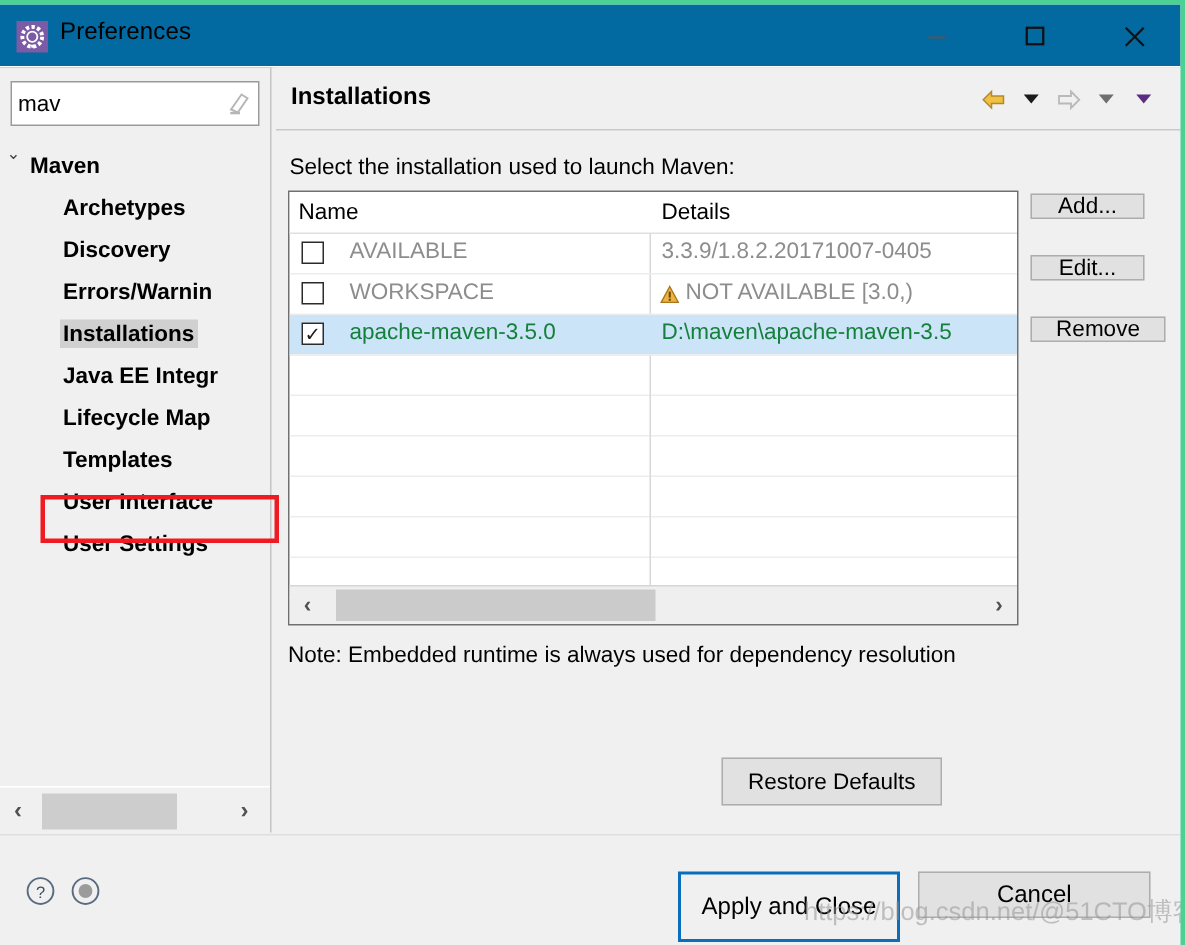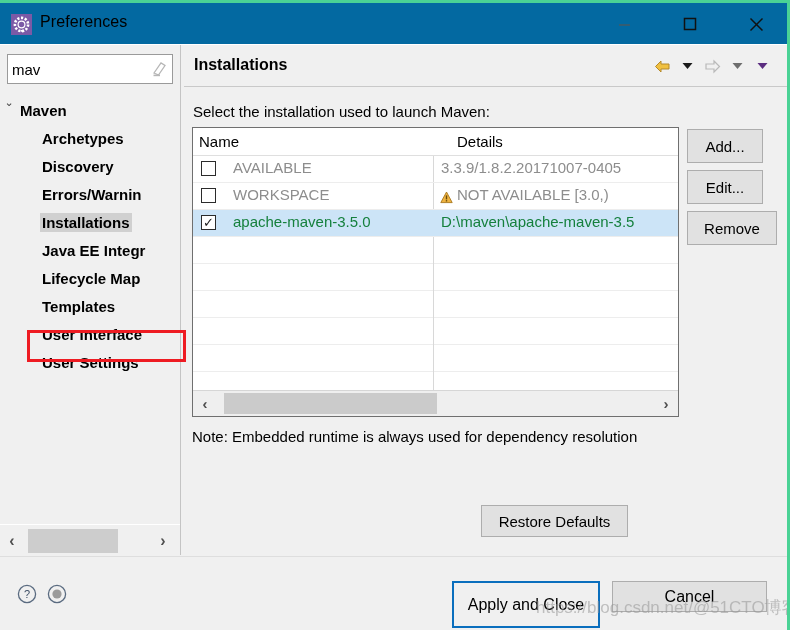--- a/index.html
+++ b/index.html
@@ -174,21 +174,21 @@
     background: #fff;
     border-bottom: 1px solid #dfdfdf;
   }
   .th {
     position: absolute; top: 0; height: 27px;
     display: flex; align-items: center;
     font-size: 15px; color: #000;
     cursor: default;
   }
   #th-name { left: 6px; }
-  #th-details { left: 248px; margin-left: 16px; }
+  #th-details { left: 248px; }
   #col-divider {
     position: absolute; left: 240px; top: 0;
     width: 1px; height: 330px;
     background: #d8d8d8;
   }
   .trow {
     position: relative;
     height: 27px;
     border-bottom: 1px solid #ededed;
     cursor: default;
@@ -239,21 +239,21 @@
   #tbl-hs-thumb {
     position: absolute; left: 31px; top: 2px;
     width: 213px; height: 21px;
     background: #cbcbcb;
     cursor: default;
   }
 
   
   .sidebtn {
     position: absolute;
-    height: 34px;
+    height: 17px;
     background: #e1e1e1;
     border: 1px solid #adadad;
     font-family: "Liberation Sans", sans-serif;
     font-size: 15px; color: #000;
     display: flex; align-items: center; justify-content: center;
     cursor: default;
     padding: 0 28px;
   }
   #btn-add { left: 503px; top: 84px; width: 76px; }
   #btn-edit { left: 503px; top: 125px; width: 76px; }

